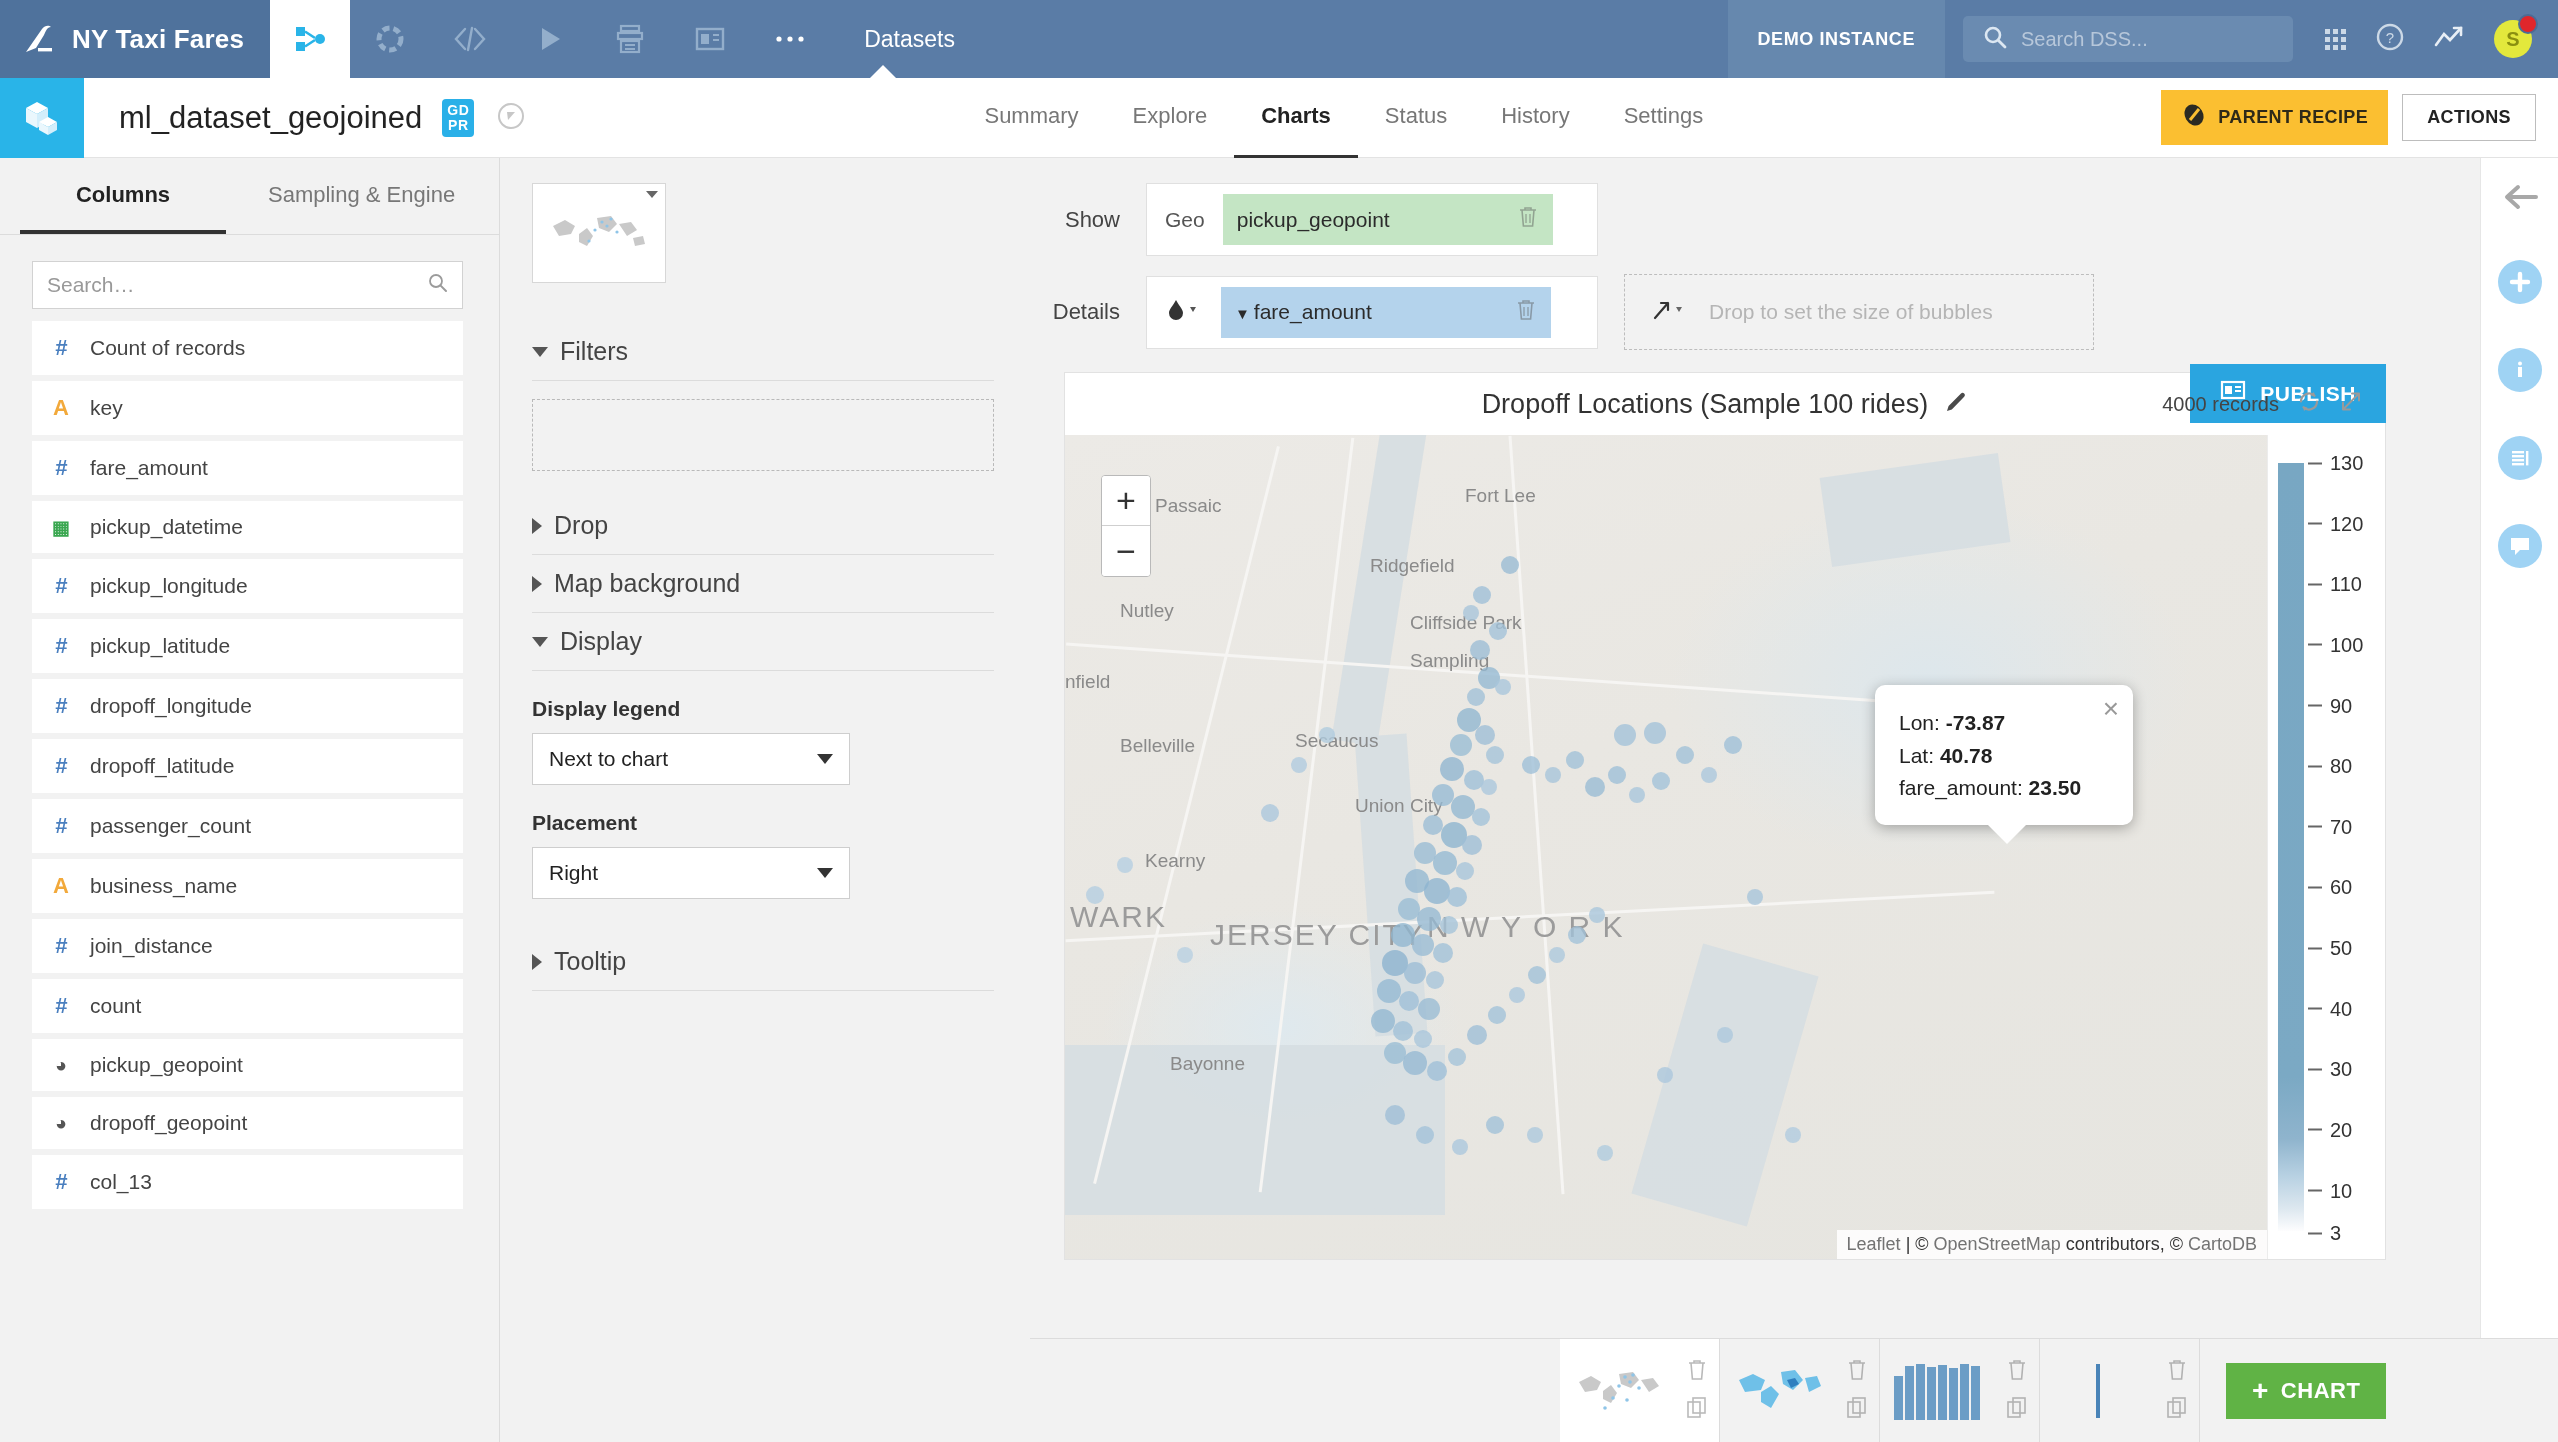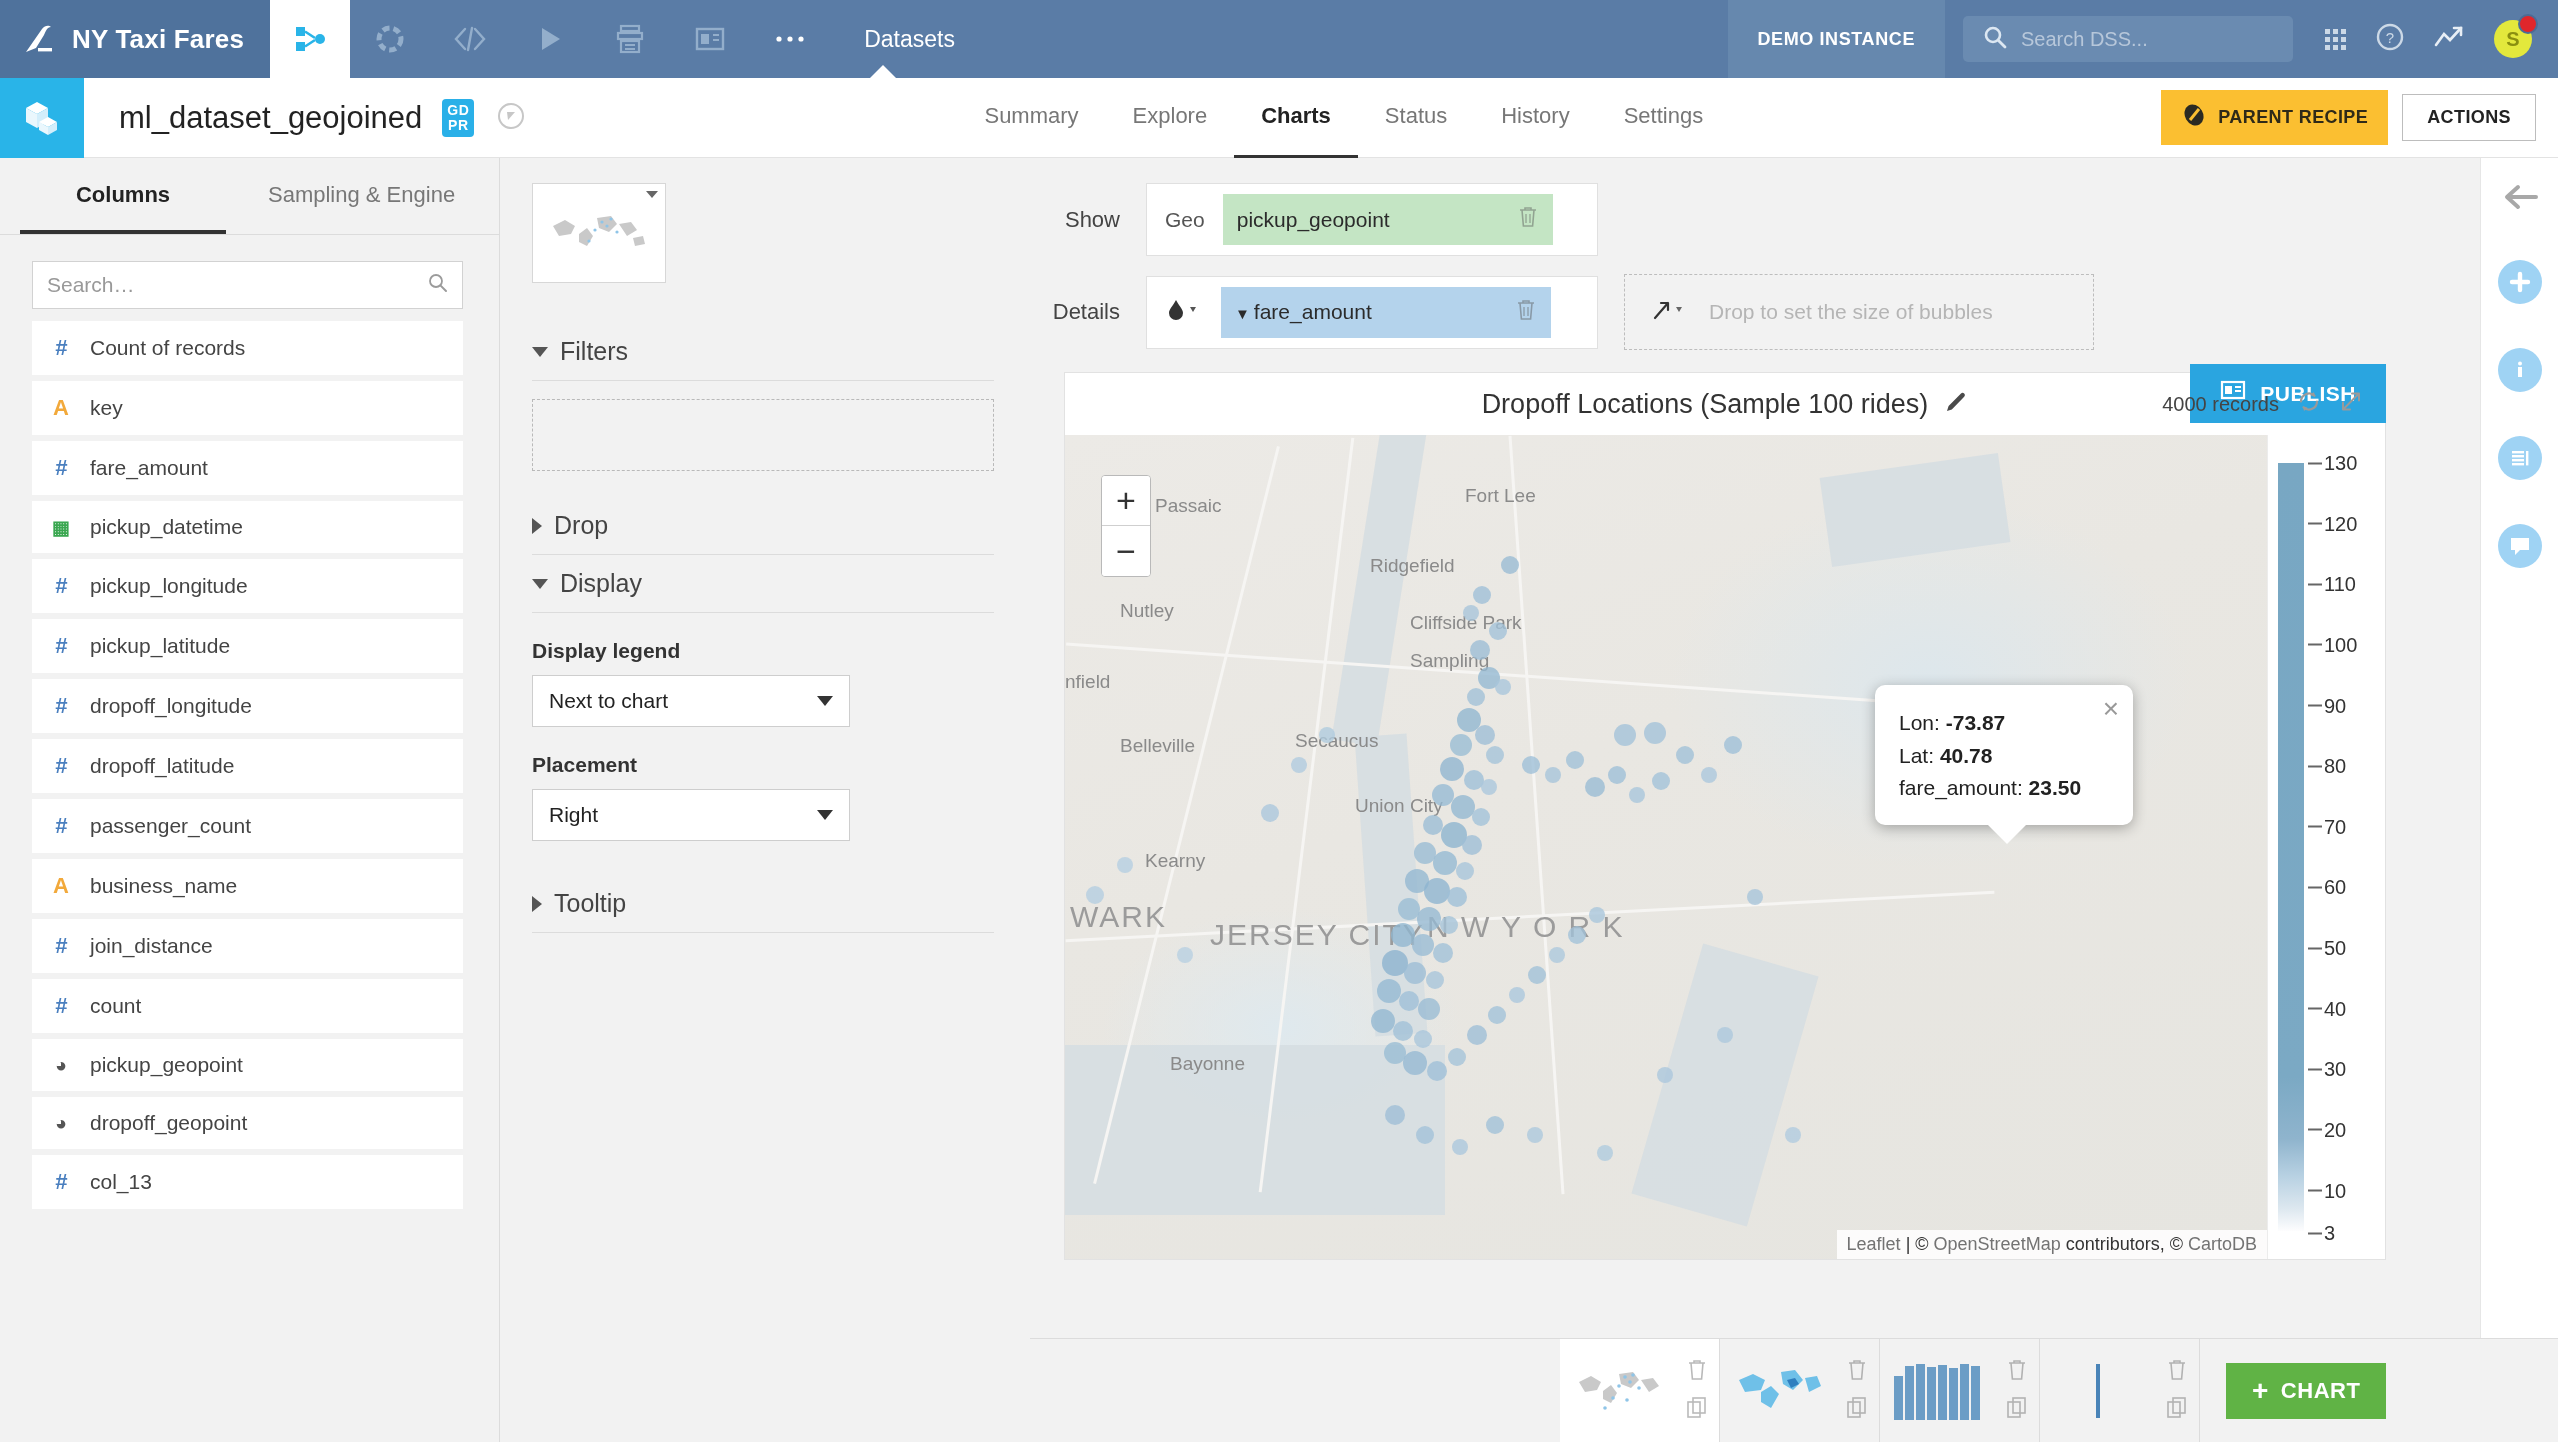--- a/index.html
+++ b/index.html
@@ -266,21 +266,21 @@
   
   .legend {
     width:118px; flex:none; position:relative; background:#fff;
     border-left:1px solid #ececec;
   }
   .legend-bar {
     position:absolute; left:10px; top:28px; width:26px; bottom:28px;
     background:linear-gradient(to top,#fdfdfe 0%, #dce7ef 3%, #b9d2e3 7%, #8fb4cd 12%, #7ba9c4 20%, #78a7c3 100%);
   }
   .legend-tick {
-    position:absolute; left:40px; display:flex; align-items:center; gap:2px;
+    position:absolute; left:40px; display:flex; align-items:center; gap:8px;
     transform:translateY(-50%); font-size:20px; color:#333;
   }
   .legend-tick i { width:14px; height:2px; background:#666; display:block; }
 
   
   #strip {
     position:absolute; left:0; bottom:0; width:2558px; height:104px;
     background:#f2f2f2; border-top:1px solid #dcdcdc; display:flex; align-items:stretch;
     padding-left:530px;
   }
@@ -564,20 +564,26 @@
       <div class="filters-drop"></div>
     </div>
 
     <div class="cfg-section">
       <div class="cfg-head">
         <span class="tri-right"></span>
         <span>Drop</span>
       </div>
     </div>
 
+    <div class="cfg-section">
+      <div class="cfg-head">
+        <span class="tri-right"></span>
+        <span>Map background</span>
+      </div>
+    </div>
 
     <div class="cfg-section">
       <div class="cfg-head">
         <span class="tri-down"></span>
         <span>Display</span>
       </div>
       <div class="cfg-label">Display legend</div>
       <div class="cfg-select">
         <span>Next to chart</span>
         <span class="sel-caret"></span>

